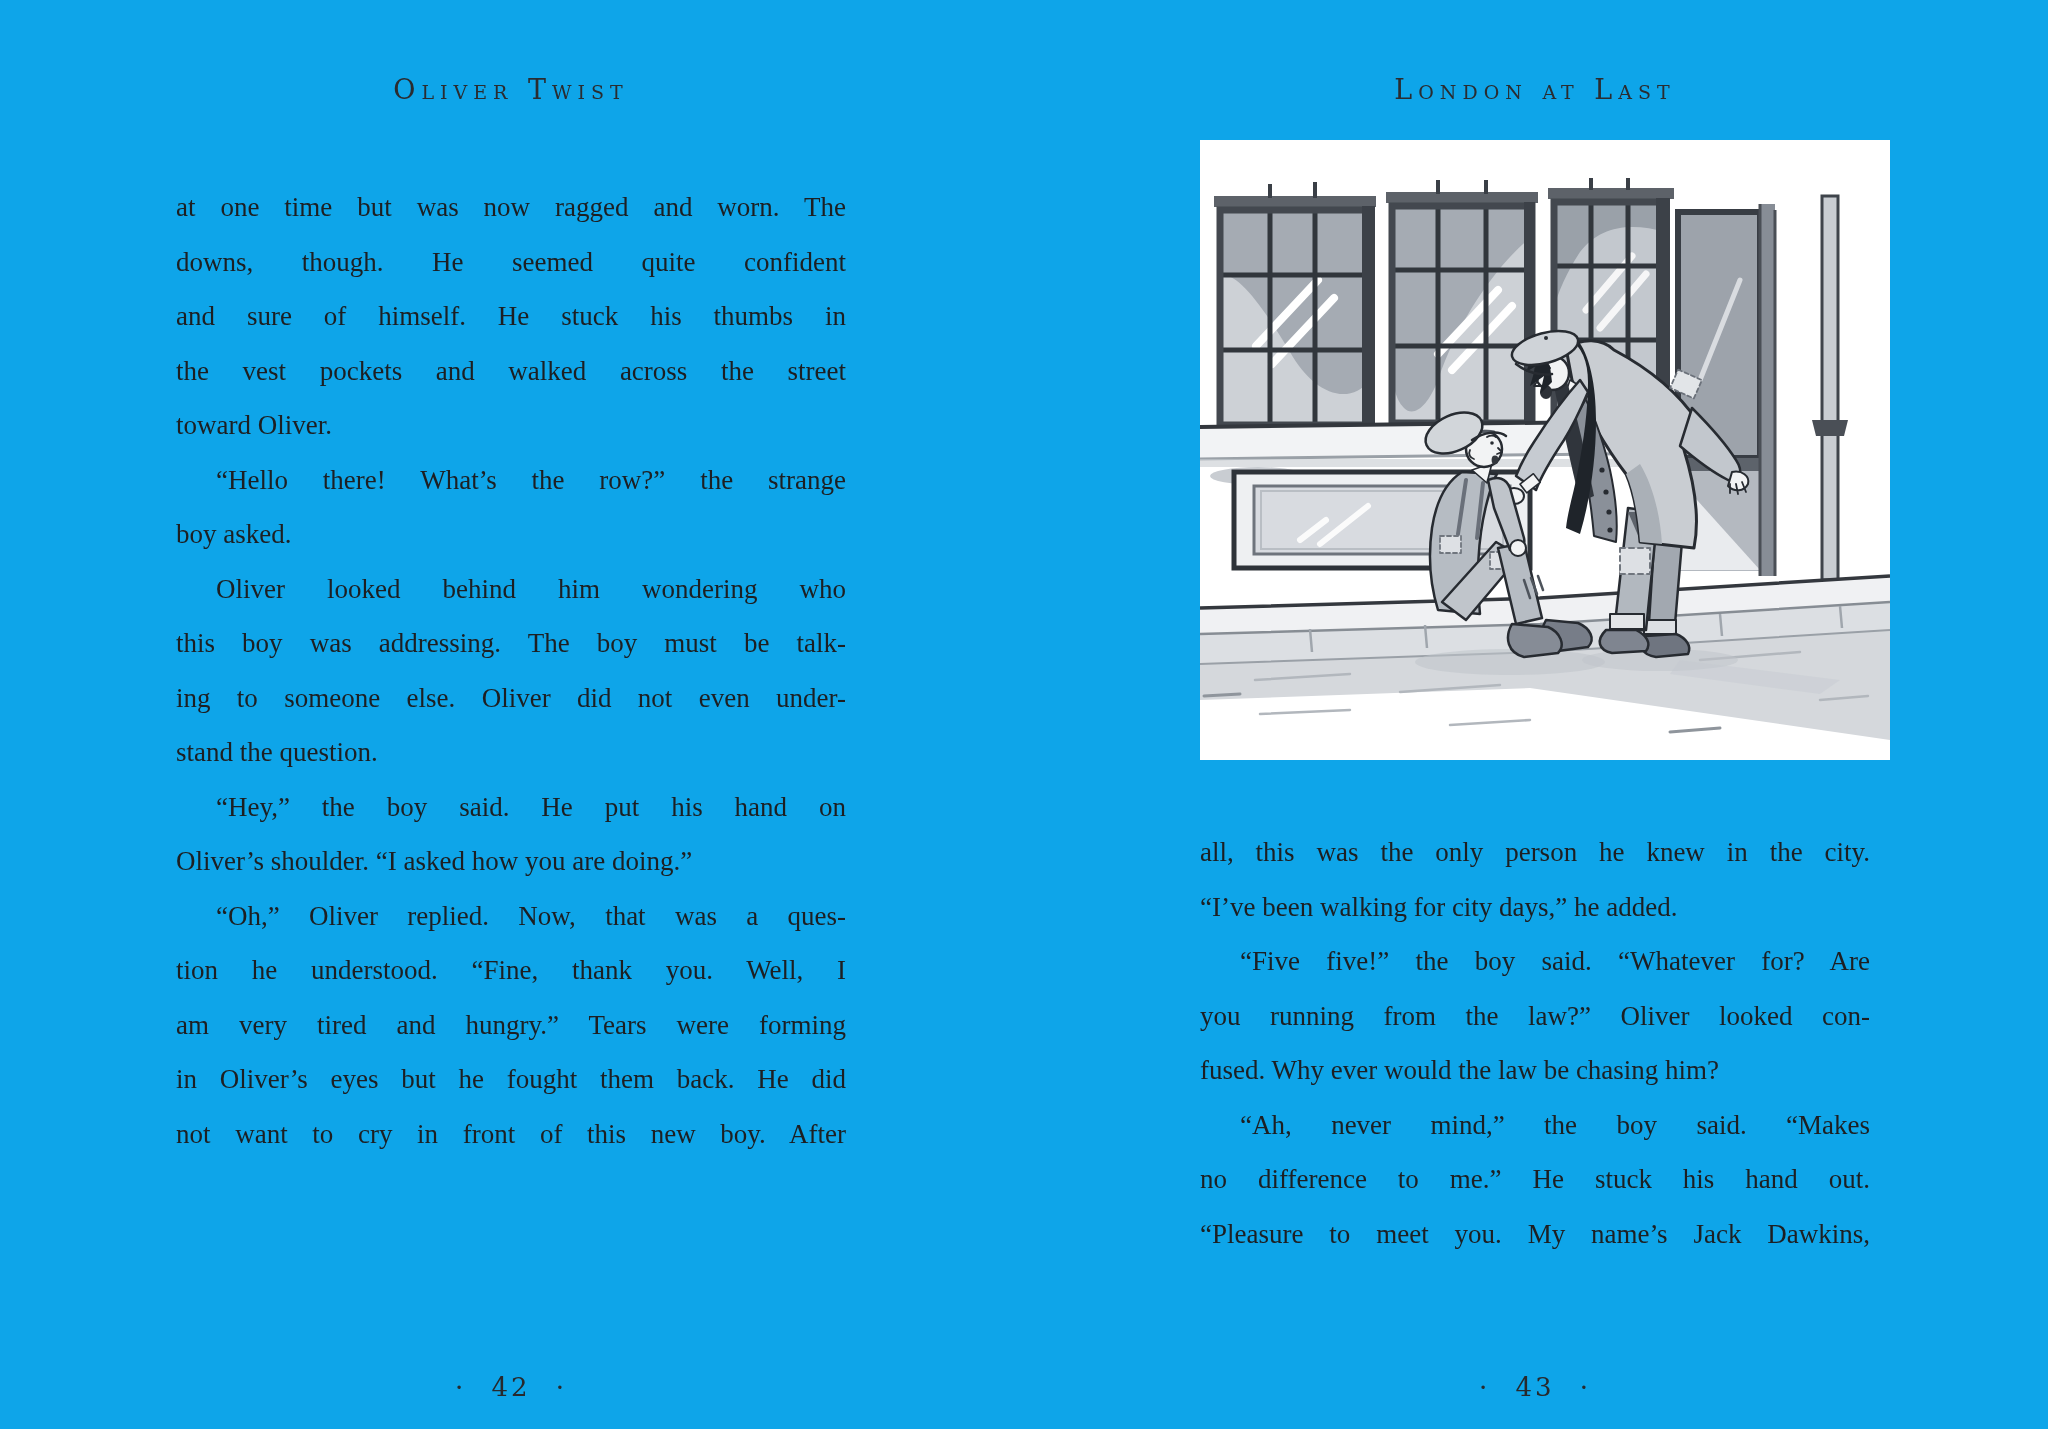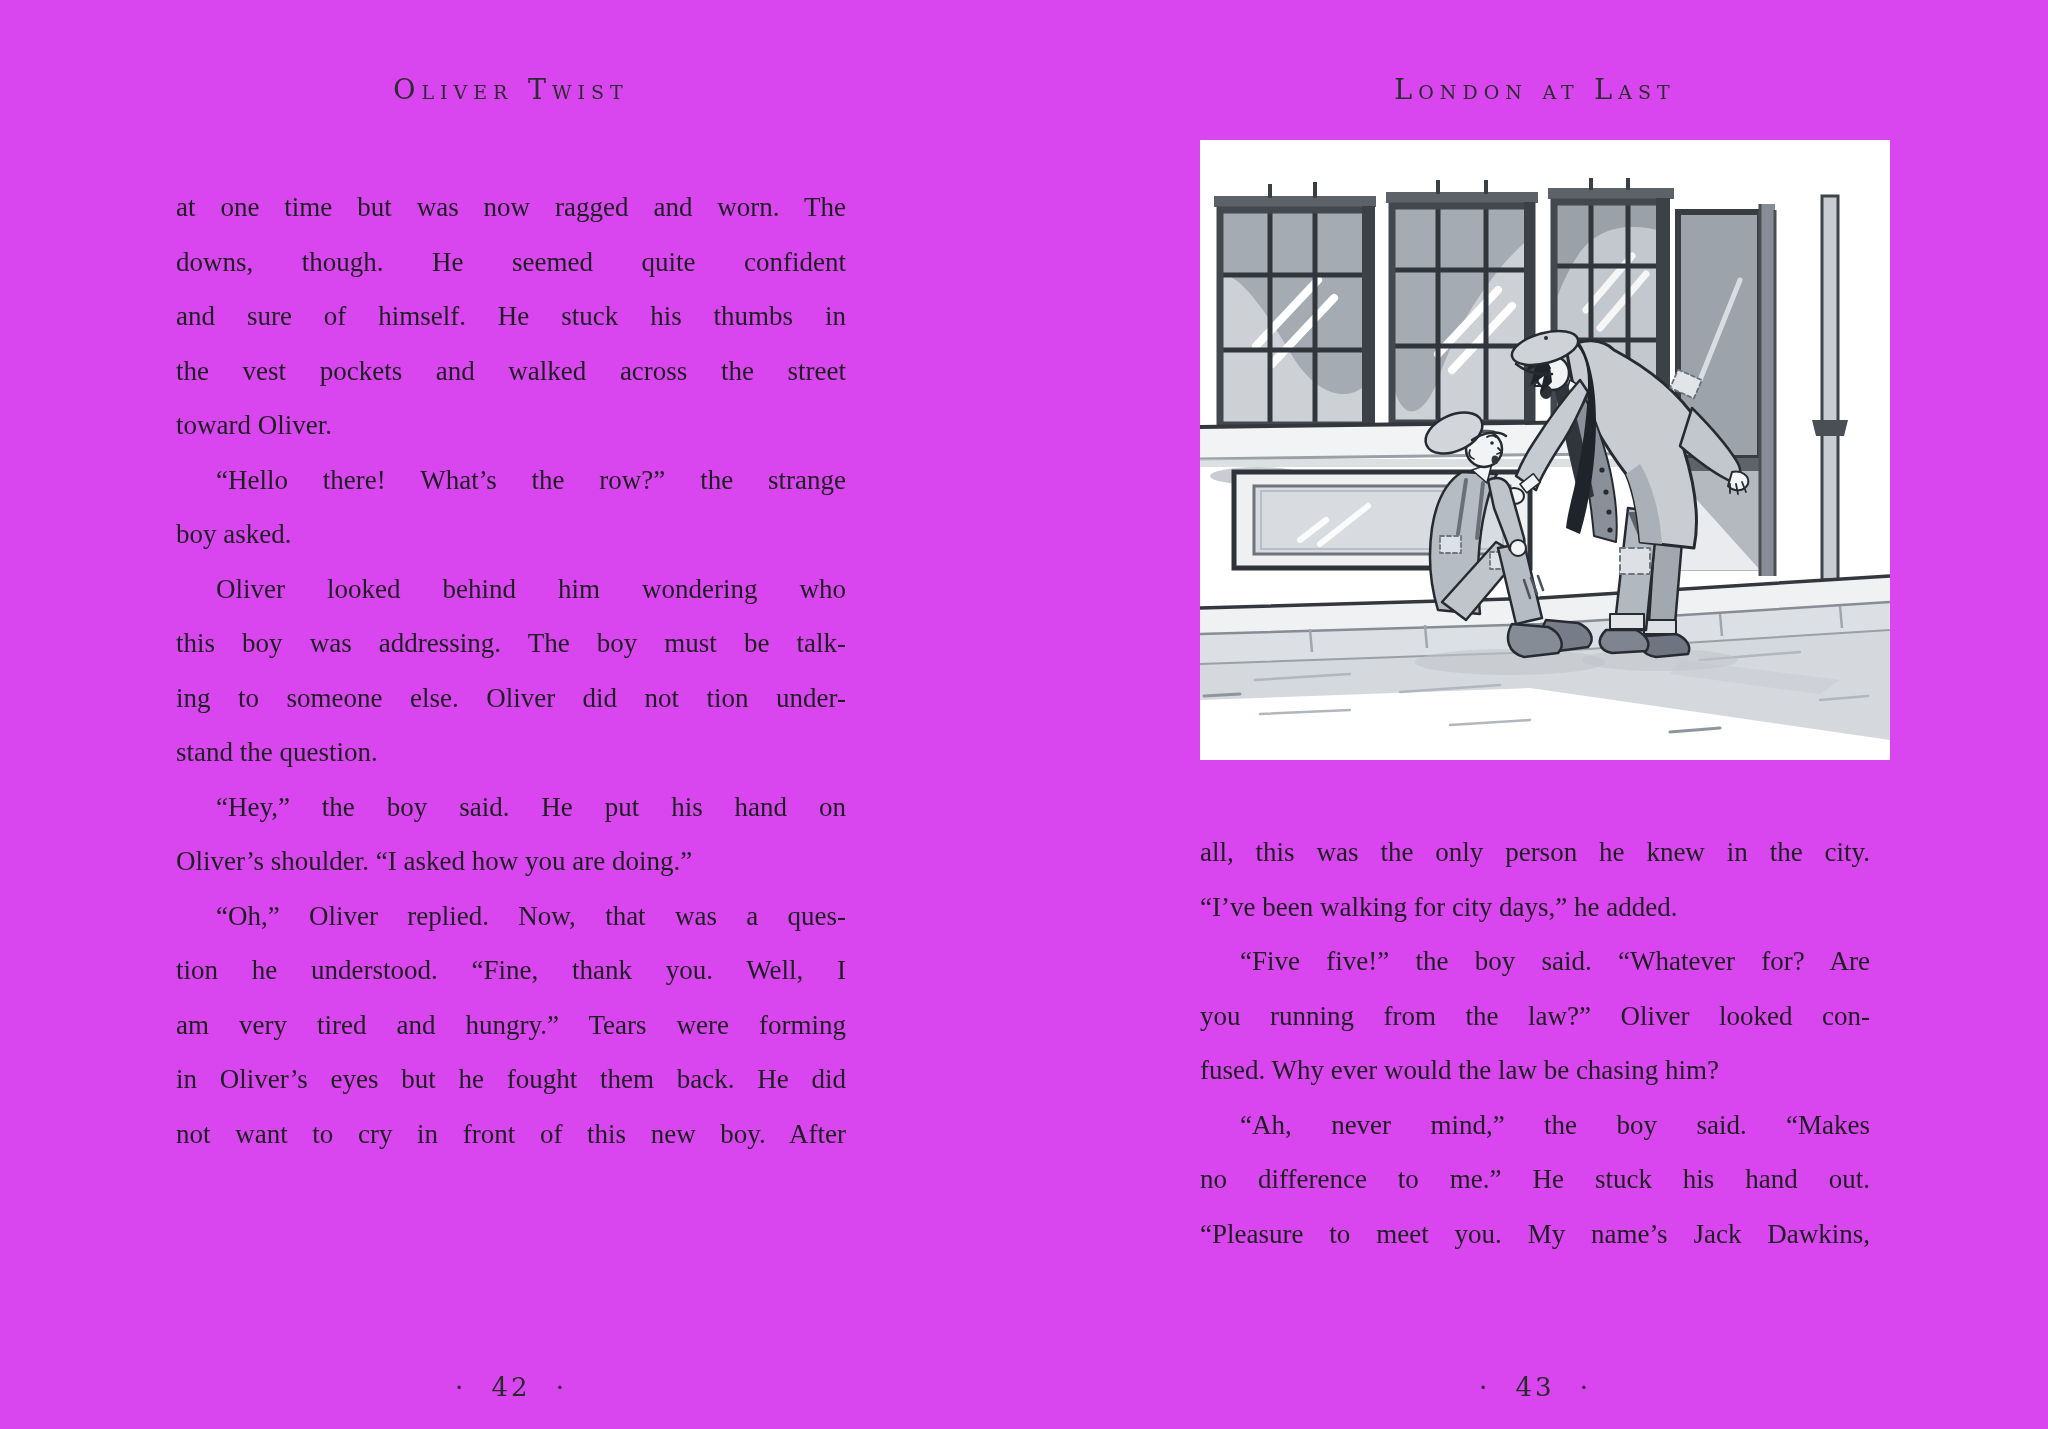--- a/index.html
+++ b/index.html
@@ -1,20 +1,20 @@
 <!DOCTYPE html>
 <html><head>
 <meta charset="utf-8">
 <style>
   html,body{margin:0;padding:0;background:#ffffff;}
   body{
     width:2048px;height:1429px;position:relative;overflow:hidden;
     font-family:"Liberation Serif", serif;color:#1d1f22;
   }
-  .page{position:absolute;top:0;width:1024px;height:1429px;background:#d946ef;}
+  .page{position:absolute;top:0;width:1024px;height:1429px;background:#0ea5e9;}
   .page.left{left:0;}
   .page.right{left:1024px;}
 
   .running-head{
     position:absolute;left:176px;width:670px;top:74px;
     text-align:center;
     font-family:"DejaVu Serif", serif;
     font-variant:small-caps;
     font-size:27px;letter-spacing:6px;color:#2a2c30;
   }
@@ -54,21 +54,21 @@
     <div class="body-text">
       <div class="line jl">at one time but was now ragged and worn. The</div>
       <div class="line jl">downs, though. He seemed quite confident</div>
       <div class="line jl">and sure of himself. He stuck his thumbs in</div>
       <div class="line jl">the vest pockets and walked across the street</div>
       <div class="line el">toward Oliver.</div>
       <div class="line jl ind">“Hello there! What’s the row?” the strange</div>
       <div class="line el">boy asked.</div>
       <div class="line jl ind">Oliver looked behind him wondering who</div>
       <div class="line jl">this boy was addressing. The boy must be talk-</div>
-      <div class="line jl">ing to someone else. Oliver did not tion under-</div>
+      <div class="line jl">ing to someone else. Oliver did not even under-</div>
       <div class="line el">stand the question.</div>
       <div class="line jl ind">“Hey,” the boy said. He put his hand on</div>
       <div class="line el">Oliver’s shoulder. “I asked how you are doing.”</div>
       <div class="line jl ind">“Oh,” Oliver replied. Now, that was a ques-</div>
       <div class="line jl">tion he understood. “Fine, thank you. Well, I</div>
       <div class="line jl">am very tired and hungry.” Tears were forming</div>
       <div class="line jl">in Oliver’s eyes but he fought them back. He did</div>
       <div class="line jl">not want to cry in front of this new boy. After</div>
     </div>
 

